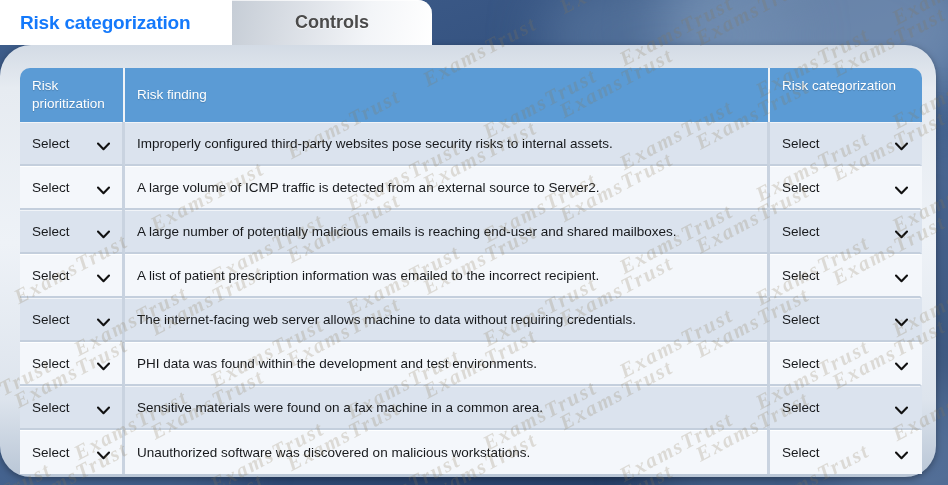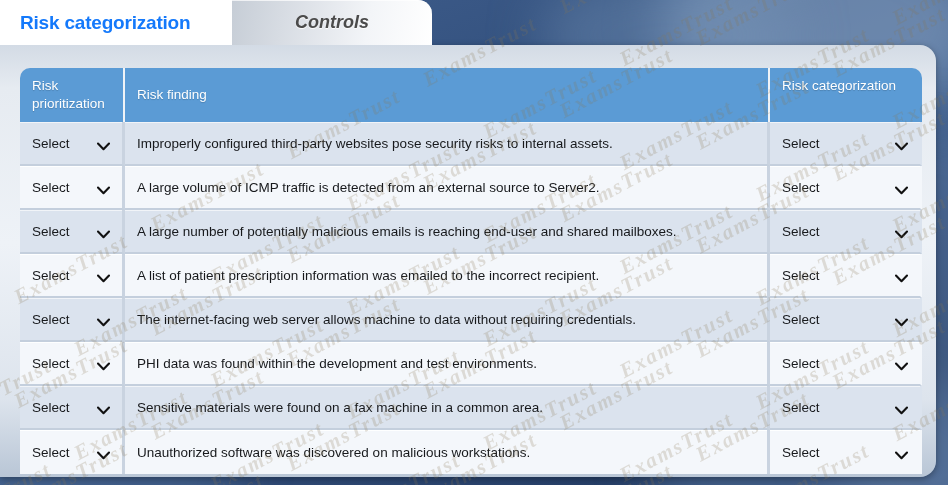--- a/index.html
+++ b/index.html
@@ -72,40 +72,40 @@
     font-weight: bold;
     letter-spacing: -0.2px;
   }
 
   .tab-inactive {
     left: 232px;
     width: 200px;
     background: linear-gradient(100deg, #c6cdd6 0%, #dfe3e9 38%, #f3f5f8 68%, #ffffff 100%);
     border-top-right-radius: 14px;
     box-shadow: inset 0 1px 0 rgba(255,255,255,0.7);
-    font-style: italic;
   }
   .tab-inactive .tab-label {
     color: #4b4b4b;
     font-size: 18px;
     font-weight: bold;
     text-shadow: 0 1px 1px rgba(255,255,255,0.9);
   }
 
   
   .panel {
     position: absolute;
     left: 0; top: 45px;
     width: 936px;
     height: 432px;
     background: linear-gradient(180deg, #d3dbe5 0%, #e6ebf1 10%, #eef2f7 46%, #dde4ed 82%, #b9c6d6 100%);
     border-top-right-radius: 16px;
     border-bottom-right-radius: 16px;
     box-shadow: 0 2px 7px rgba(0,0,0,0.35);
     z-index: 5;
+    border-radius: 31px;
   }
 
   
   .table {
     position: absolute;
     left: 20px;
     top: 23px;
     width: 902px;
     border-collapse: separate;
     border-spacing: 0;

